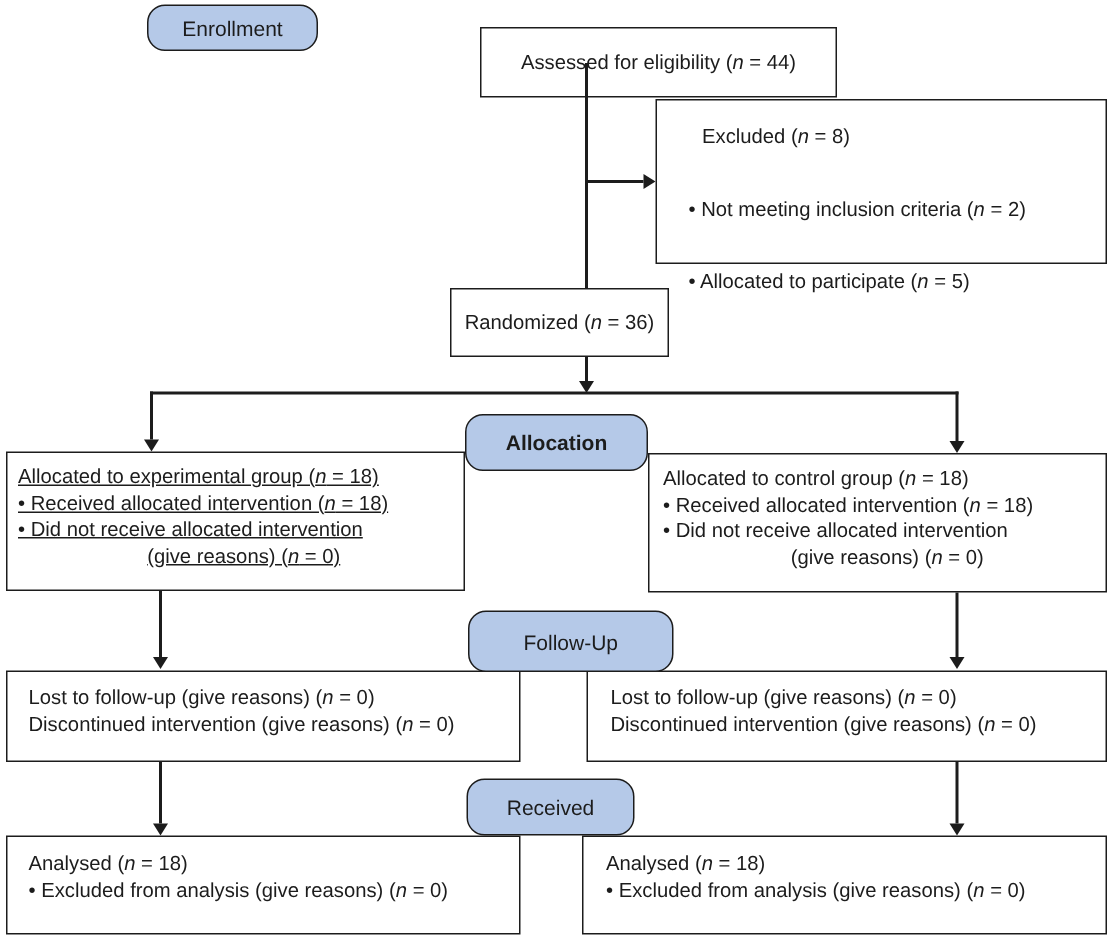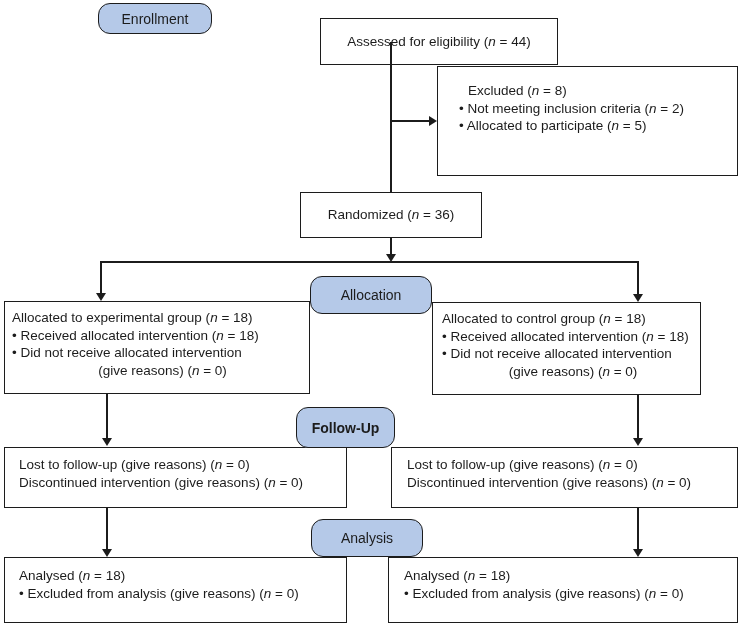--- a/index.html
+++ b/index.html
@@ -23,26 +23,26 @@
     position:absolute;background:var(--label-fill);border:1.5px solid var(--ink);
     border-radius:12px;display:flex;align-items:center;justify-content:center;
     font-size:14px;box-sizing:border-box;z-index:3;
   }
   .nv{font-style:italic;}
   .indent{padding-left:6px;text-align:center;}
   
   #enrollment-label{left:98px;top:3px;width:114px;height:31px;}
   #assessed-box{left:272px;top:18px;width:238px;height:47px;margin-left:48px;}
   #excluded-box{left:437px;top:66px;width:301px;height:110px;padding:15px 17px 0 30px;}
-  #excluded-box .bullet{margin-left:-9px;}
-  #randomized-box{left:300px;top:192px;width:182px;height:46px;}
-  #allocation-label{left:310px;top:276px;width:122px;height:38px;}
-  #alloc-left-box{left:4px;top:301px;width:306px;height:93px;padding:7px 2px 0 7px;}
-  #alloc-right-box{left:432px;top:302px;width:269px;height:93px;padding:7px 2px 0 9px;}
-  #followup-label{left:296px;top:407px;width:99px;height:41px;font-weight:bold;}
+  #excluded-box .bullet{margin-left:-9px;margin-top:31px;}
+  #randomized-box{left:300px;top:192px;width:146px;height:46px;}
+  #allocation-label{left:310px;top:276px;width:122px;height:38px;font-weight:bold;}
+  #alloc-left-box{left:4px;top:301px;width:306px;height:93px;padding:7px 2px 0 7px;text-decoration:underline;}
+  #alloc-right-box{left:432px;top:302px;width:306px;height:93px;padding:7px 2px 0 9px;}
+  #followup-label{left:312px;top:407px;width:137px;height:41px;}
   #followup-left-box{left:4px;top:447px;width:343px;height:61px;padding:8px 2px 0 14px;}
   #followup-right-box{left:391px;top:447px;width:347px;height:61px;padding:8px 2px 0 15px;}
   #analysis-label{left:311px;top:519px;width:112px;height:38px;}
   #analysis-left-box{left:4px;top:557px;width:343px;height:66px;padding:9px 2px 0 14px;}
   #analysis-right-box{left:388px;top:557px;width:350px;height:66px;padding:9px 2px 0 15px;}
   
   .v{position:absolute;width:2px;background:var(--ink);}
   .h{position:absolute;height:2px;background:var(--ink);}
   .arr-down{position:absolute;width:0;height:0;
     border-left:5px solid transparent;border-right:5px solid transparent;
@@ -59,21 +59,21 @@
   <div class="stage" id="enrollment-label">
     <span>Enrollment</span>
   </div>
   <div class="stage" id="allocation-label">
     <span>Allocation</span>
   </div>
   <div class="stage" id="followup-label">
     <span>Follow-Up</span>
   </div>
   <div class="stage" id="analysis-label">
-    <span>Analysis</span>
+    <span>Received</span>
   </div>
 
   <div class="box centered" id="assessed-box">
     <div class="line"><span>Assessed for eligibility (</span><span class="nv">n</span><span> = 44)</span></div>
   </div>
 
   <div class="box" id="excluded-box">
     <div class="line"><span>Excluded (</span><span class="nv">n</span><span> = 8)</span></div>
     <div class="line bullet"><span>• Not meeting inclusion criteria (</span><span class="nv">n</span><span> = 2)</span></div>
     <div class="line bullet"><span>• Allocated to participate (</span><span class="nv">n</span><span> = 5)</span></div>

